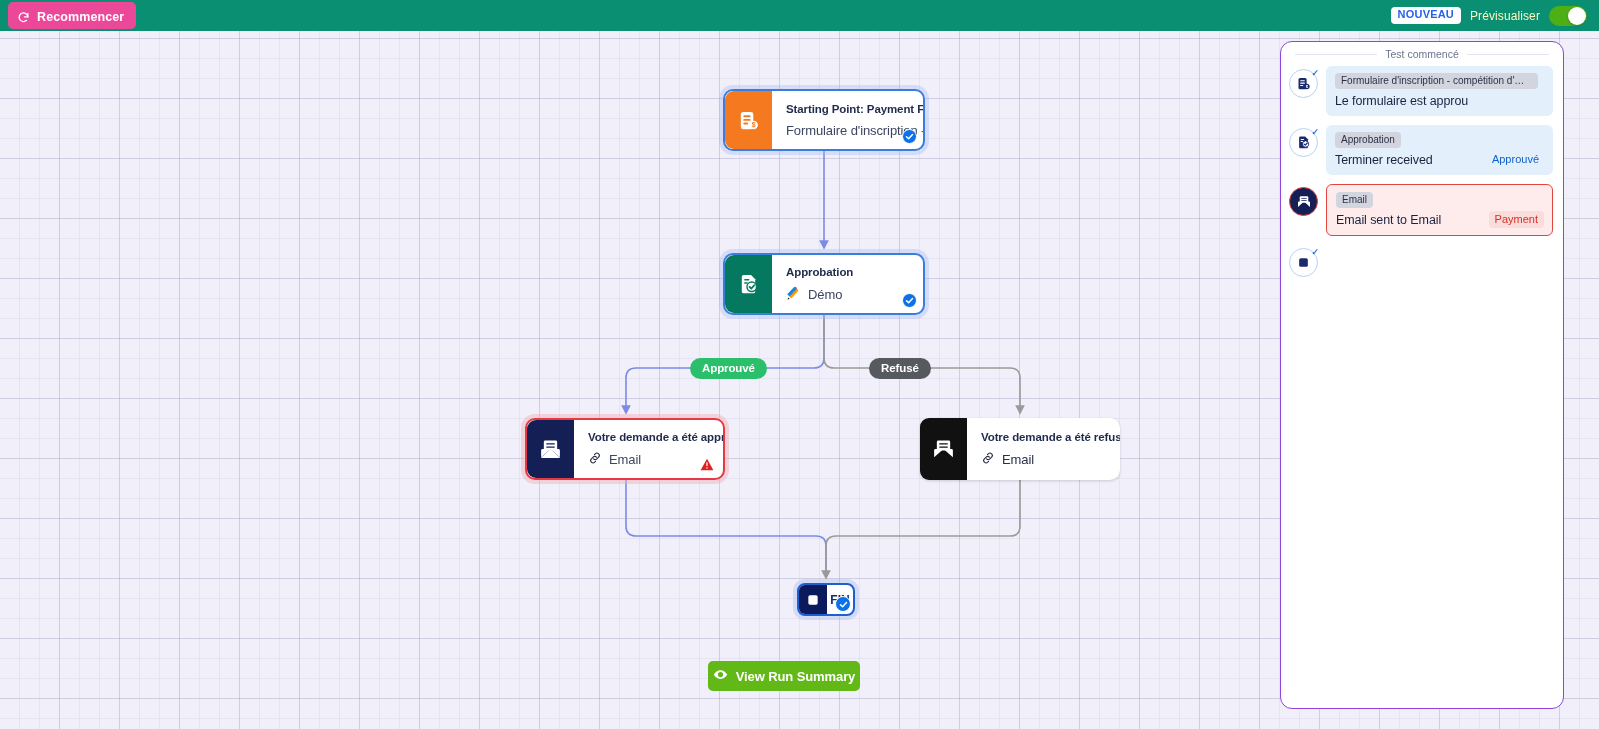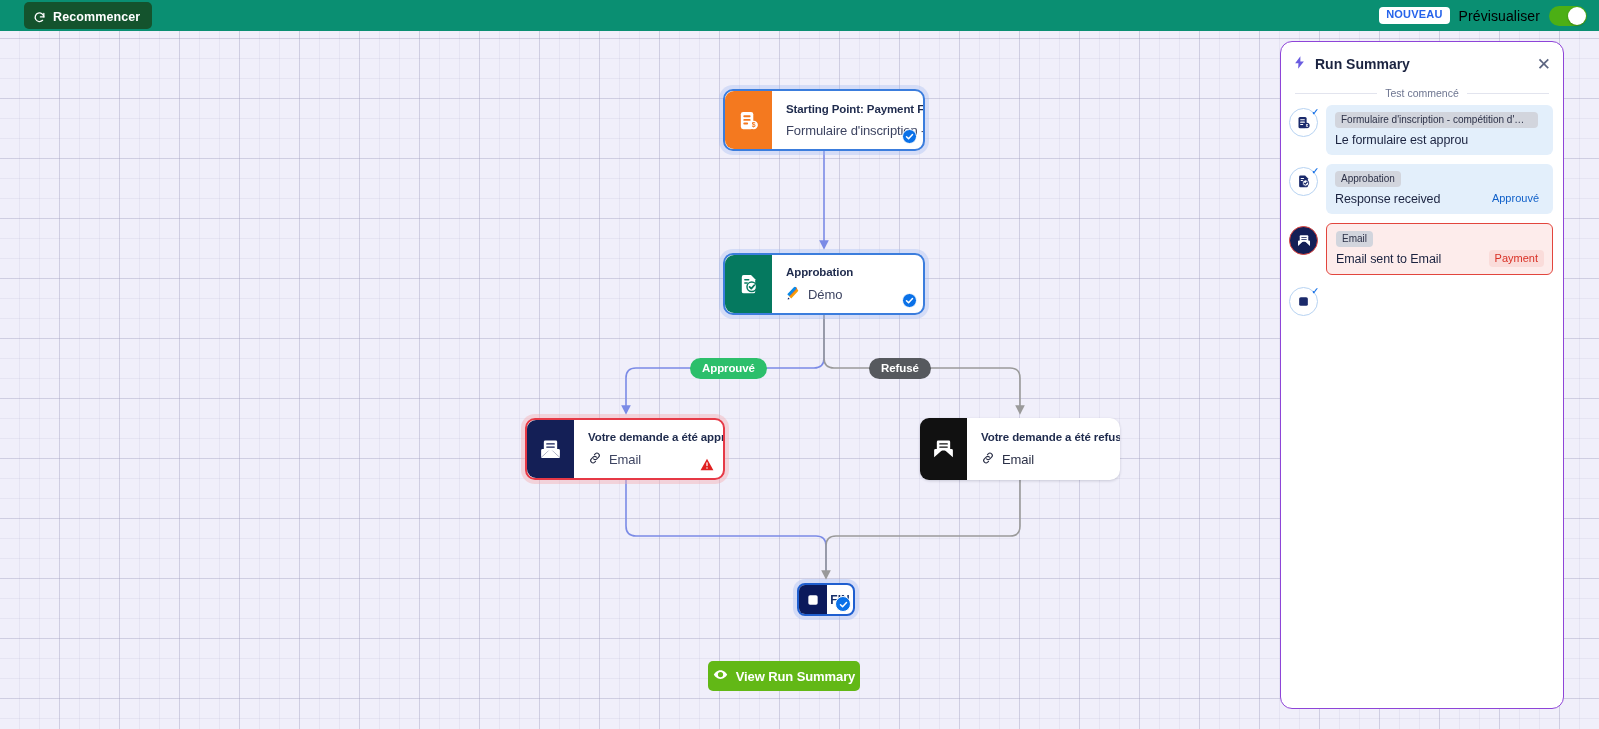--- a/index.html
+++ b/index.html
@@ -16,38 +16,37 @@
     position: absolute; top: 0; left: 0;
     width: 1599px; height: 31px;
     background: #0a8f72;
     display: flex; align-items: center;
     justify-content: space-between;
     padding: 0 12px 0 8px;
     z-index: 40;
   }
   .restart-btn {
     display: flex; align-items: center; gap: 7px;
-    background: #14532d;
+    background: #ec4899;
     border-radius: 5px;
     padding: 8px 12px 5px 9px;
     color: #ffffff;
     font-size: 12.5px; font-weight: bold;
     letter-spacing: .1px;
     cursor: pointer;
-    margin-left: 16px;
   }
   .restart-btn svg { display: block; }
   .topbar-right { display: flex; align-items: center; gap: 9px; }
   .new-badge {
     background: #ffffff; color: #2563eb;
     font-size: 11px; font-weight: bold;
     border-radius: 4px; padding: 1px 7px 4px;
     letter-spacing: .2px;
   }
-  .preview-label { color: #000000; font-size: 14px; letter-spacing: .1px; text-align: center; }
+  .preview-label { color: #fef9c3; font-size: 12px; letter-spacing: .1px; text-align: center; }
   .toggle {
     width: 38px; height: 20px; border-radius: 11px;
     background: #4caf15; position: relative; cursor: pointer;
   }
   .toggle .knob {
     position: absolute; top: 1px; right: 1px;
     width: 18px; height: 18px; border-radius: 50%;
     background: #ffffff;
     box-shadow: 0 1px 2px rgba(0,0,0,.25);
   }
@@ -420,29 +419,20 @@
         <svg width="15" height="15" viewBox="0 0 24 24" fill="#ffffff">
           <path d="M12 5C6.8 5 2.7 9.1 1.3 12c1.4 2.9 5.5 7 10.7 7s9.3-4.1 10.7-7C21.3 9.1 17.2 5 12 5zm0 11.2A4.2 4.2 0 1 1 12 7.8a4.2 4.2 0 0 1 0 8.4z"></path>
           <circle cx="12" cy="12" r="2.2" fill="#62b816"></circle>
         </svg>
       </span>
       <span>View Run Summary</span>
     </div>
   </div>
 
   <div class="panel">
-    <div class="panel-head">
-      <span>
-        <svg width="15" height="15" viewBox="0 0 24 24" fill="#6a5ce0">
-          <path d="M13.4 2 L5 13.2h5.3L9.8 22 19 10.2h-5.6z"></path>
-        </svg>
-      </span>
-      <span class="panel-title">Run Summary</span>
-      <span class="panel-close">✕</span>
-    </div>
 
     <div class="divider">
       <span class="line"></span>
       <span>Test commencé</span>
       <span class="line"></span>
     </div>
 
     <div class="steps">
 
       <div class="step">
@@ -469,21 +459,21 @@
             <path d="M5 4.2a2 2 0 0 1 2-2h7.6l4.4 4.4v12.6a2 2 0 0 1-2 2H7a2 2 0 0 1-2-2z" fill="#1b2a6b"></path>
             <rect x="7.4" y="6.2" width="5.6" height="1.7" rx=".8" fill="#ffffff"></rect>
             <rect x="7.4" y="9.6" width="4" height="1.7" rx=".8" fill="#ffffff"></rect>
             <circle cx="15.4" cy="14.4" r="5" fill="#ffffff" stroke="#1b2a6b" stroke-width="1.4"></circle>
             <path d="M13.1 14.5 L14.9 16.3 L18 12.8" fill="none" stroke="#1b2a6b" stroke-width="1.9" stroke-linecap="round" stroke-linejoin="round"></path>
           </svg>
           <span class="mini-check">✓</span>
         </div>
         <div class="step-card">
           <span class="step-chip">Approbation</span>
-          <div class="step-text">Response received</div>
+          <div class="step-text">Terminer received</div>
           <span class="step-status ok">Approuvé</span>
         </div>
       </div>
 
       <div class="step">
         <div class="step-avatar err">
           <svg width="16" height="16" viewBox="0 0 24 24">
             <rect x="5.6" y="3.4" width="12.8" height="9.6" rx="1.4" fill="#ffffff"></rect>
             <rect x="7.8" y="6" width="8.4" height="1.3" rx=".6" fill="#141f56"></rect>
             <rect x="7.8" y="9" width="8.4" height="1.3" rx=".6" fill="#141f56"></rect>

